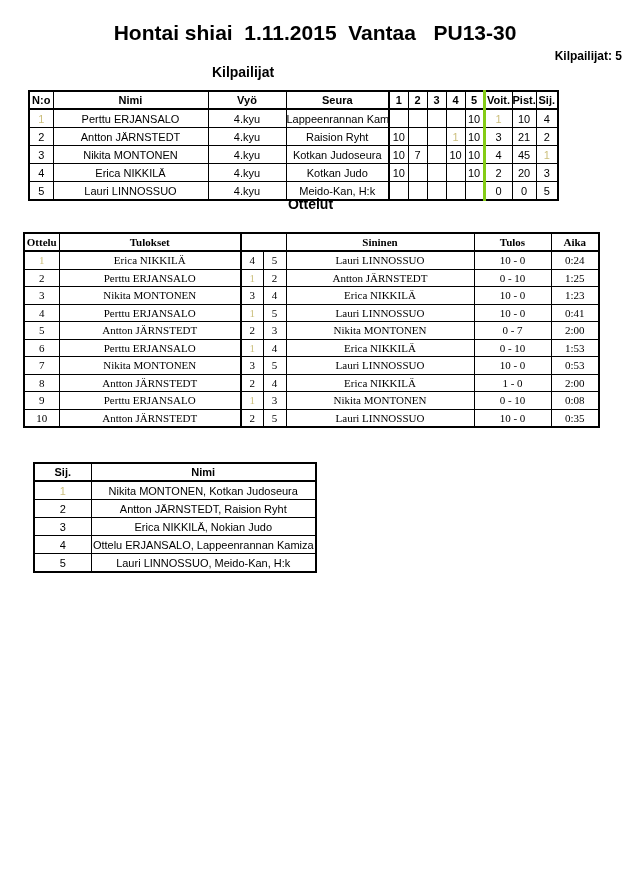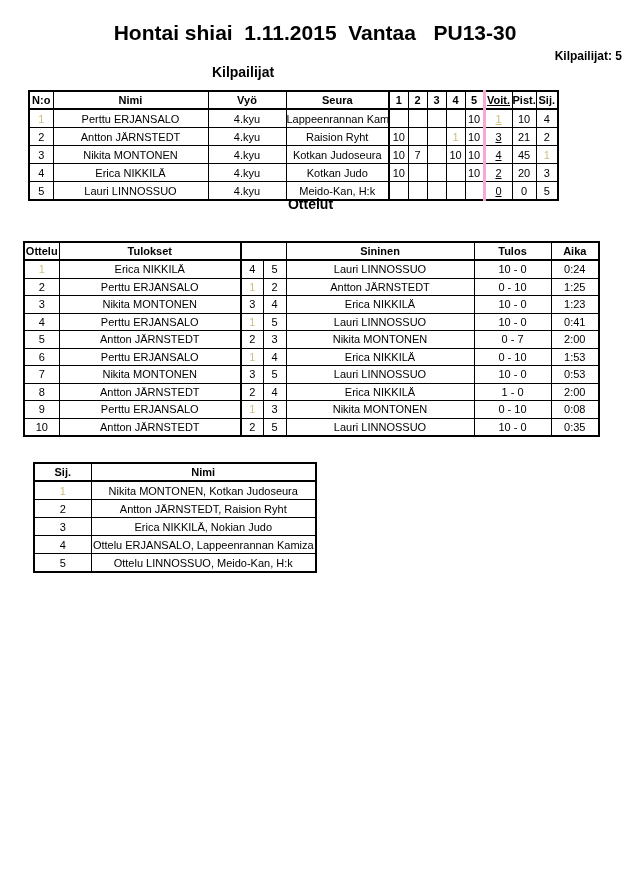--- a/index.html
+++ b/index.html
@@ -11,27 +11,27 @@
   .section-heading{position:absolute;font-size:14px;font-weight:bold;text-align:center;}
   #h-kilpailijat{top:64px;left:28px;width:430px;}
   #h-ottelut{top:196px;left:23px;width:575px;}
   #h-tulokset{top:444px;left:33px;width:282px;}
   table{border-collapse:collapse;table-layout:fixed;position:absolute;background:#fff;
         border:2px solid #000;}
   td,th{border:1px solid #000;font-size:11px;padding:0;overflow:hidden;
         white-space:nowrap;height:17px;vertical-align:middle;font-weight:normal;}
   thead th{border-bottom:2px solid #000;font-weight:bold;height:16px;}
   #t-kilpailijat{left:28px;top:90px;width:529px;}
-  #t-ottelut{left:23px;top:241px;width:575px;}
+  #t-ottelut{left:23px;top:232px;width:575px;font-family:Liberation Serif, serif;}
   #t-ottelut td{height:16.5px;}
   #t-tulokset{left:33px;top:462px;width:282px;}
   .l{text-align:center;padding-left:0;}
   .c{text-align:center;}
   .med-l{border-left:2px solid #000;}
-  .thick-l{border-left:3px solid #f9a8d4;text-decoration:underline;}
+  .thick-l{border-left:3px solid #84cc16;}
   .faint-one{color:#ccbf7d;}
 </style>
 </head>
 <body>
 
 <div class="page">
 
   <div class="main-title">Hontai shiai  1.11.2015  Vantaa   PU13-30</div>
   <div class="competitor-count">Kilpailijat: 5</div>
 
@@ -282,18 +282,18 @@
       <tr>
         <td class="c nc">3</td>
         <td class="l">Erica NIKKILÄ, Nokian Judo</td>
       </tr>
       <tr>
         <td class="c nc">4</td>
         <td class="l">Ottelu ERJANSALO, Lappeenrannan Kamiza</td>
       </tr>
       <tr>
         <td class="c nc">5</td>
-        <td class="l">Ottelu LINNOSSUO, Meido-Kan, H:k</td>
+        <td class="l">Lauri LINNOSSUO, Meido-Kan, H:k</td>
       </tr>
     </tbody>
   </table>
 
 </div>
 
 </body></html>

